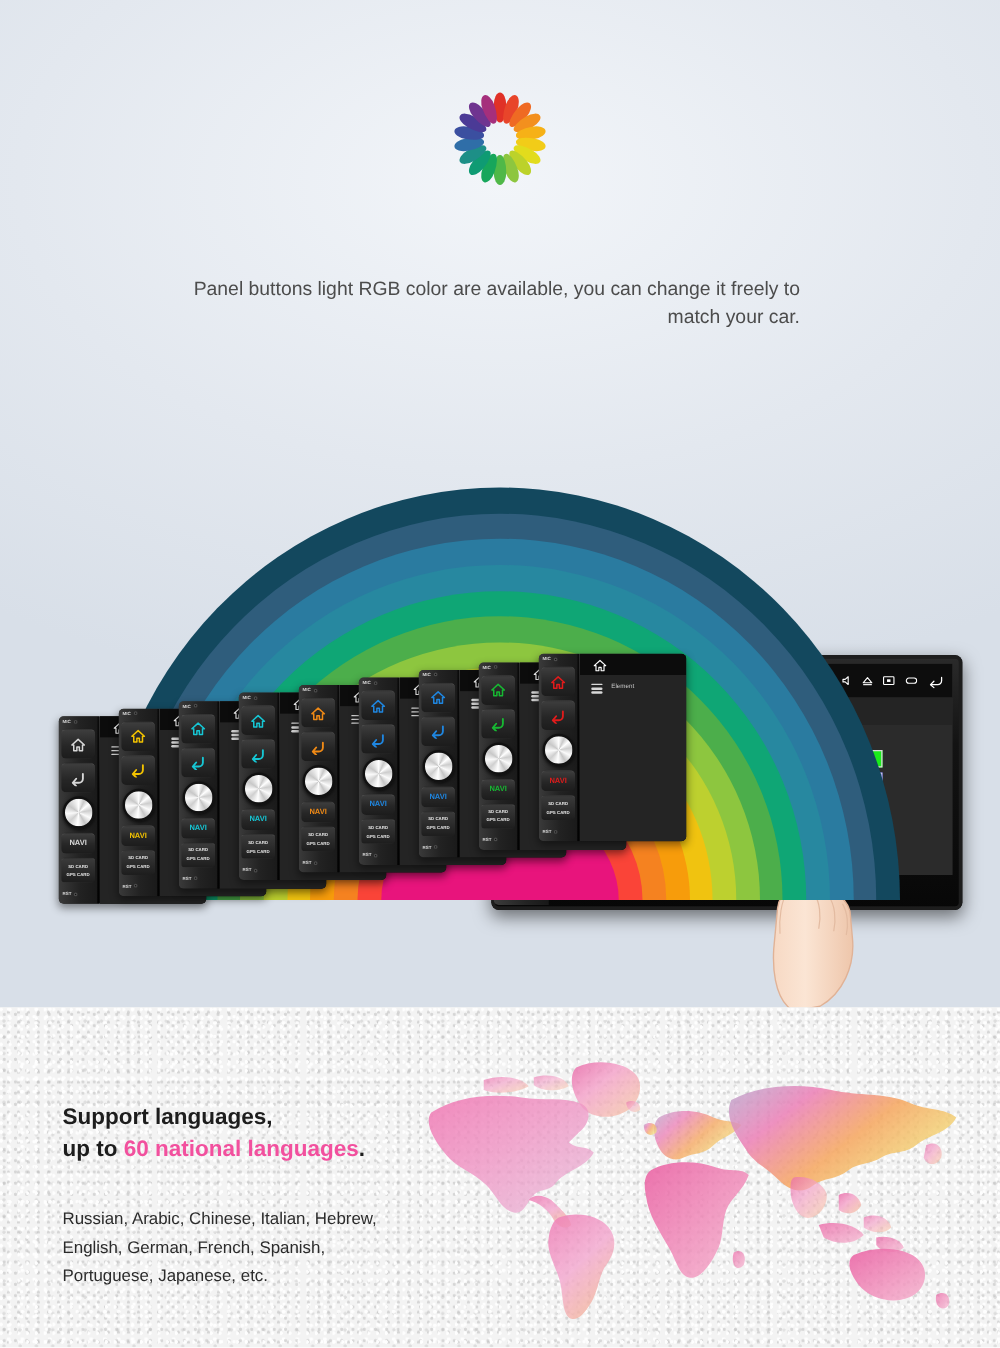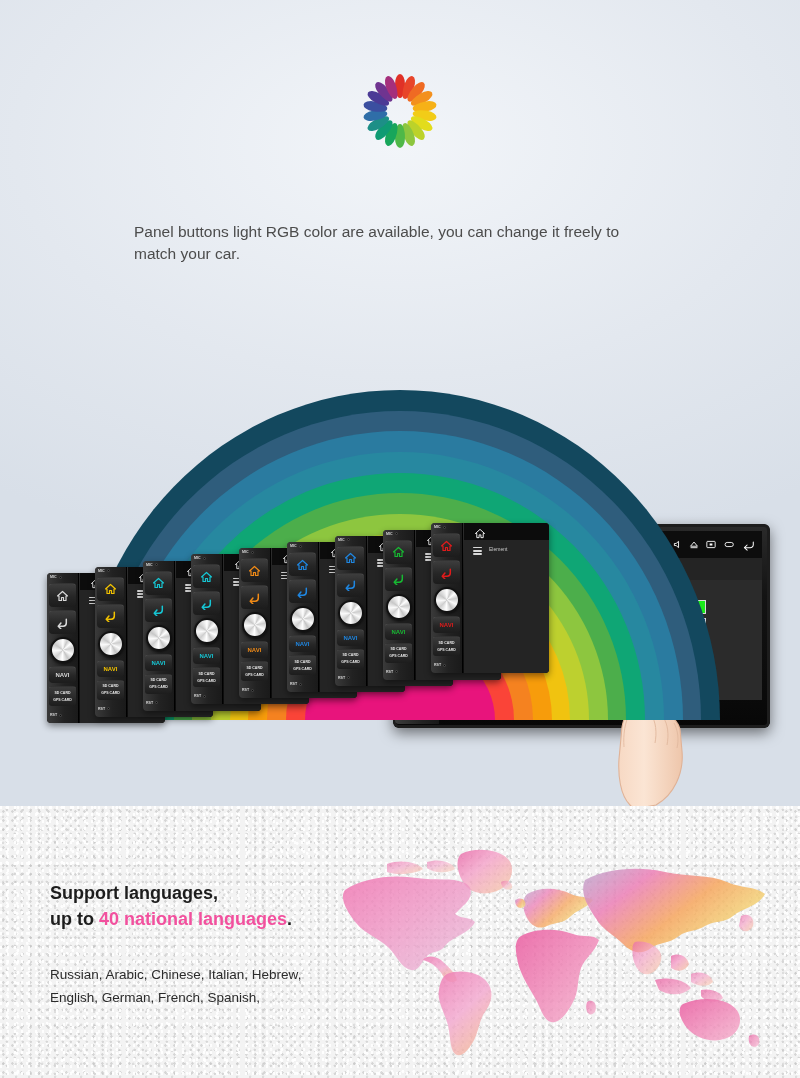--- a/index.html
+++ b/index.html
@@ -31,22 +31,22 @@
     transform-origin:50% 37px;
   }
 
   #page-title{
     position:absolute; left:0; top:168px; width:800px;
     text-align:center;
     font-size:30px; font-weight:bold; color:#123f73;
     letter-spacing:-0.4px;
   }
   #page-subtitle{
-    position:absolute; left:134px; top:221px; width:500px;
-    text-align:left; font-size:15.5px; color:#4c4c4c; line-height:1.45;
+    position:absolute; left:140px; top:221px; width:500px;
+    text-align:right; font-size:15.5px; color:#4c4c4c; line-height:1.45;
   }
 
   
   #rainbow{
     position:absolute; left:0; top:0; width:800px; height:806px;
     pointer-events:none;
   }
   .arc{
     position:absolute; border-radius:50% 50% 0 0 / 100% 100% 0 0;
     bottom:86px; left:50%;
@@ -938,20 +938,21 @@
     <path d="M180 62 C186 58 192 62 190 68 C186 72 180 70 180 62 Z" fill="url(#wc3)" opacity=".85"></path>
     <path d="M166 44 C172 41 178 44 177 50 C172 54 166 50 166 44 Z" fill="url(#wc2)" opacity=".7"></path>
 
     <path d="M252 164 C258 160 263 166 260 174 C255 180 249 174 252 164 Z" fill="url(#wc5)" opacity=".8"></path>
   </svg>
 </div>
 
 <div id="lang-heading">
   <div>Support languages,</div>
   <div>
-    <span>up to </span><span class="hl">40 national languages</span><span>.</span>
+    <span>up to </span><span class="hl">60 national languages</span><span>.</span>
   </div>
 </div>
 
 <div id="lang-list">
   <div>Russian, Arabic, Chinese, Italian, Hebrew,</div>
   <div>English, German, French, Spanish,</div>
+  <div>Portuguese, Japanese, etc.</div>
 </div>
 
 </body></html>

